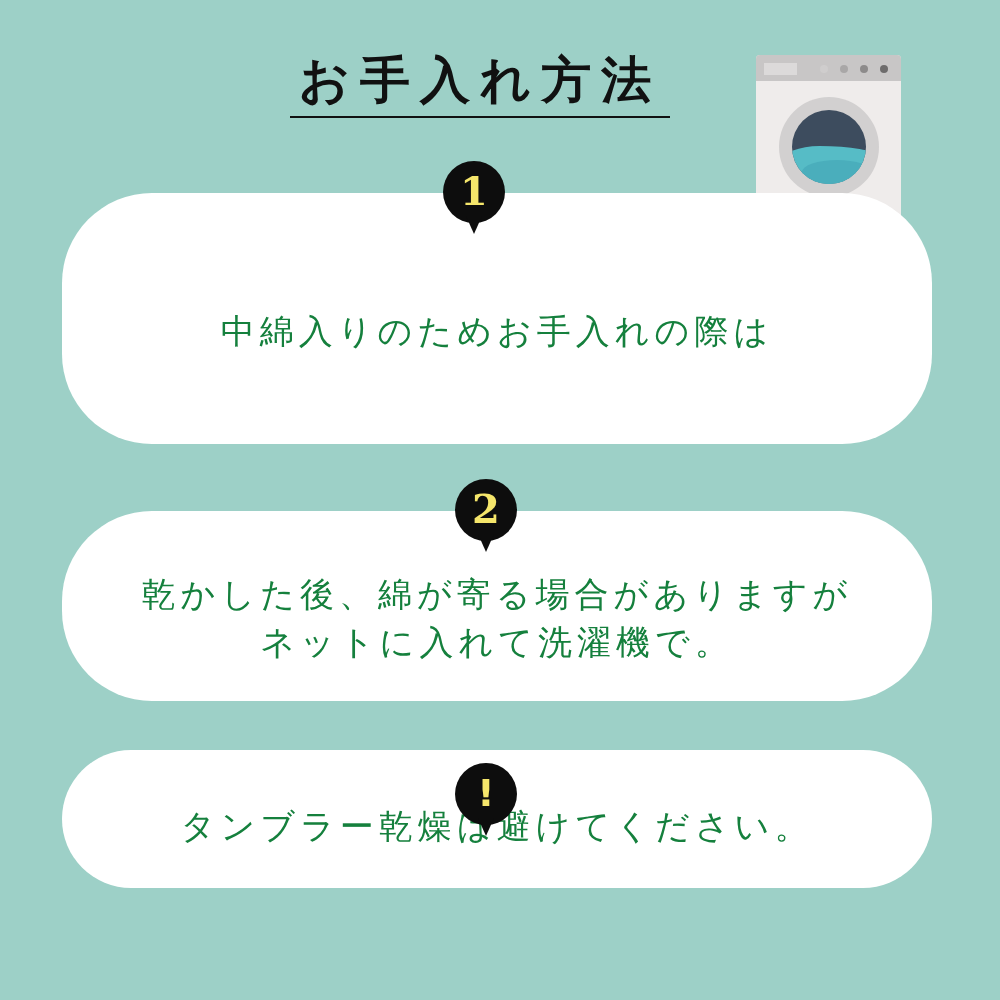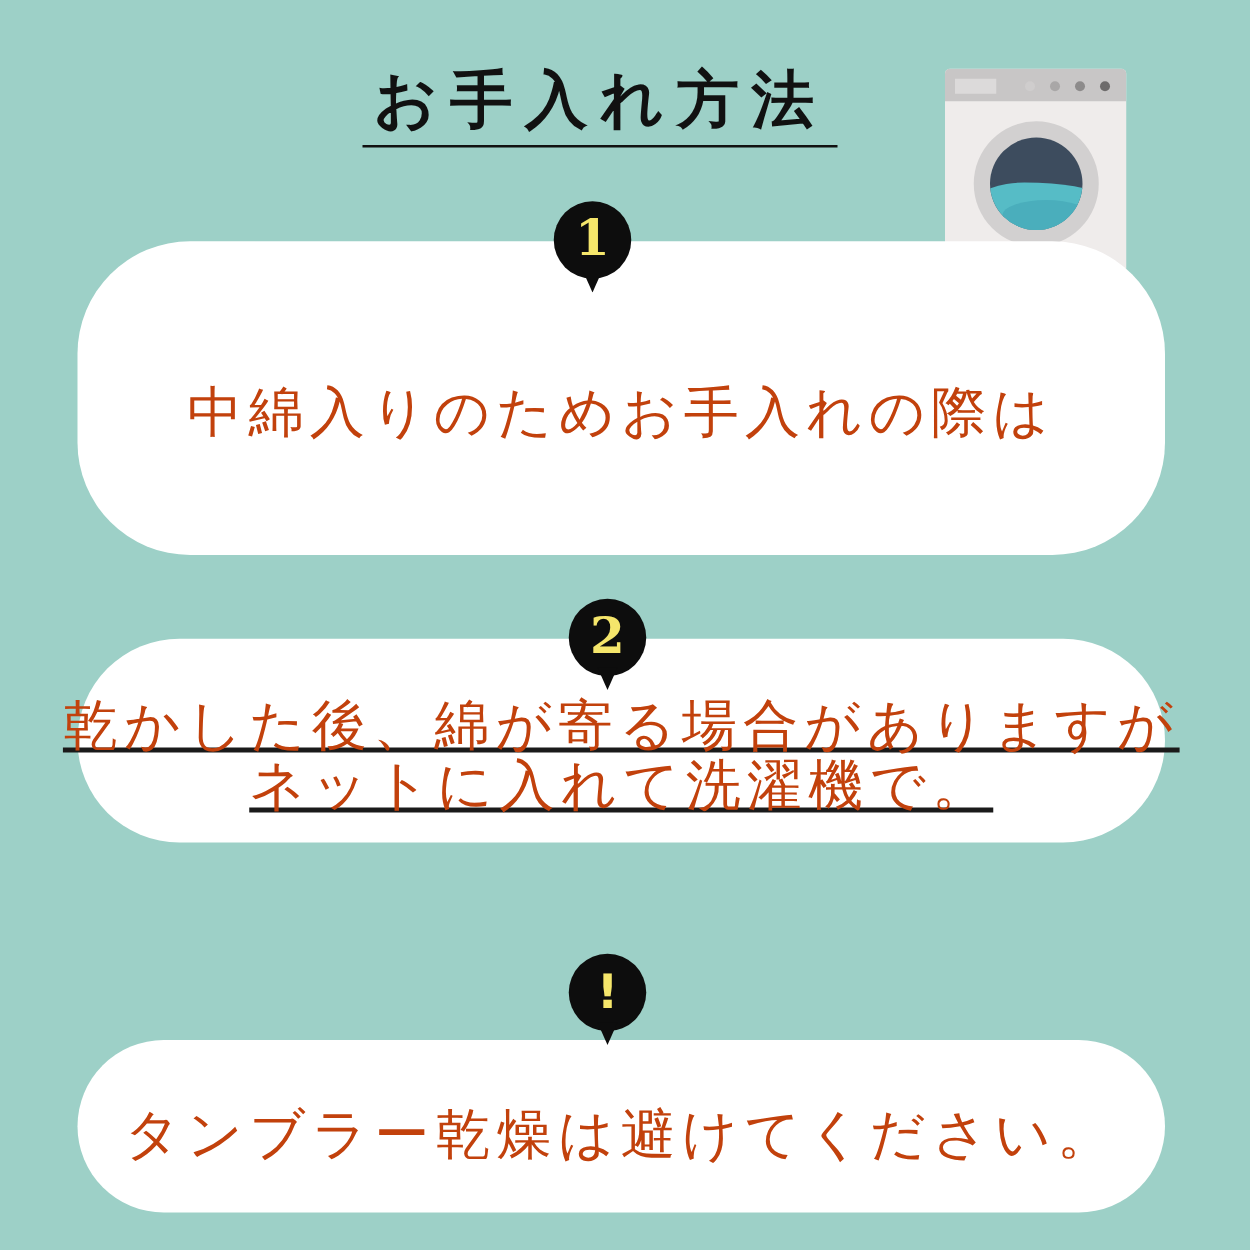--- a/index.html
+++ b/index.html
@@ -55,25 +55,25 @@
       background: #4aaebc; border-radius: 50% 50% 0 0 / 30% 30% 0 0;
     }
     
     .card {
       position: absolute; left: 62px; width: 870px;
       background: #ffffff;
       display: flex; flex-direction: column; align-items: center; justify-content: center;
       text-align: center;
     }
     .card-1 { top: 193px; height: 251px; border-radius: 90px; }
-    .card-2 { top: 511px; height: 163px; border-radius: 90px; text-decoration: underline; }
-    .card-3 { top: 832px; height: 138px; border-radius: 69px; }
+    .card-2 { top: 511px; height: 190px; border-radius: 90px; }
+    .card-3 { top: 750px; height: 138px; border-radius: 69px; }
     .card-line {
-      font-size: 44px; letter-spacing: 5px; line-height: 48px;
-      color: #c2410c; white-space: nowrap;
+      font-size: 34px; letter-spacing: 5px; line-height: 48px;
+      color: #15803d; white-space: nowrap;
     }
     .card-1 .card-inner { margin-top: 24px; }
     .card-2 .card-inner { margin-top: 24px; }
     .card-3 .card-inner { margin-top: 14px; }
     .badge {
       position: absolute; width: 64px; height: 74px;
     }
     .badge svg { display: block; }
     .badge-label {
       position: absolute; left: 0; top: 6px; width: 64px; height: 50px;

